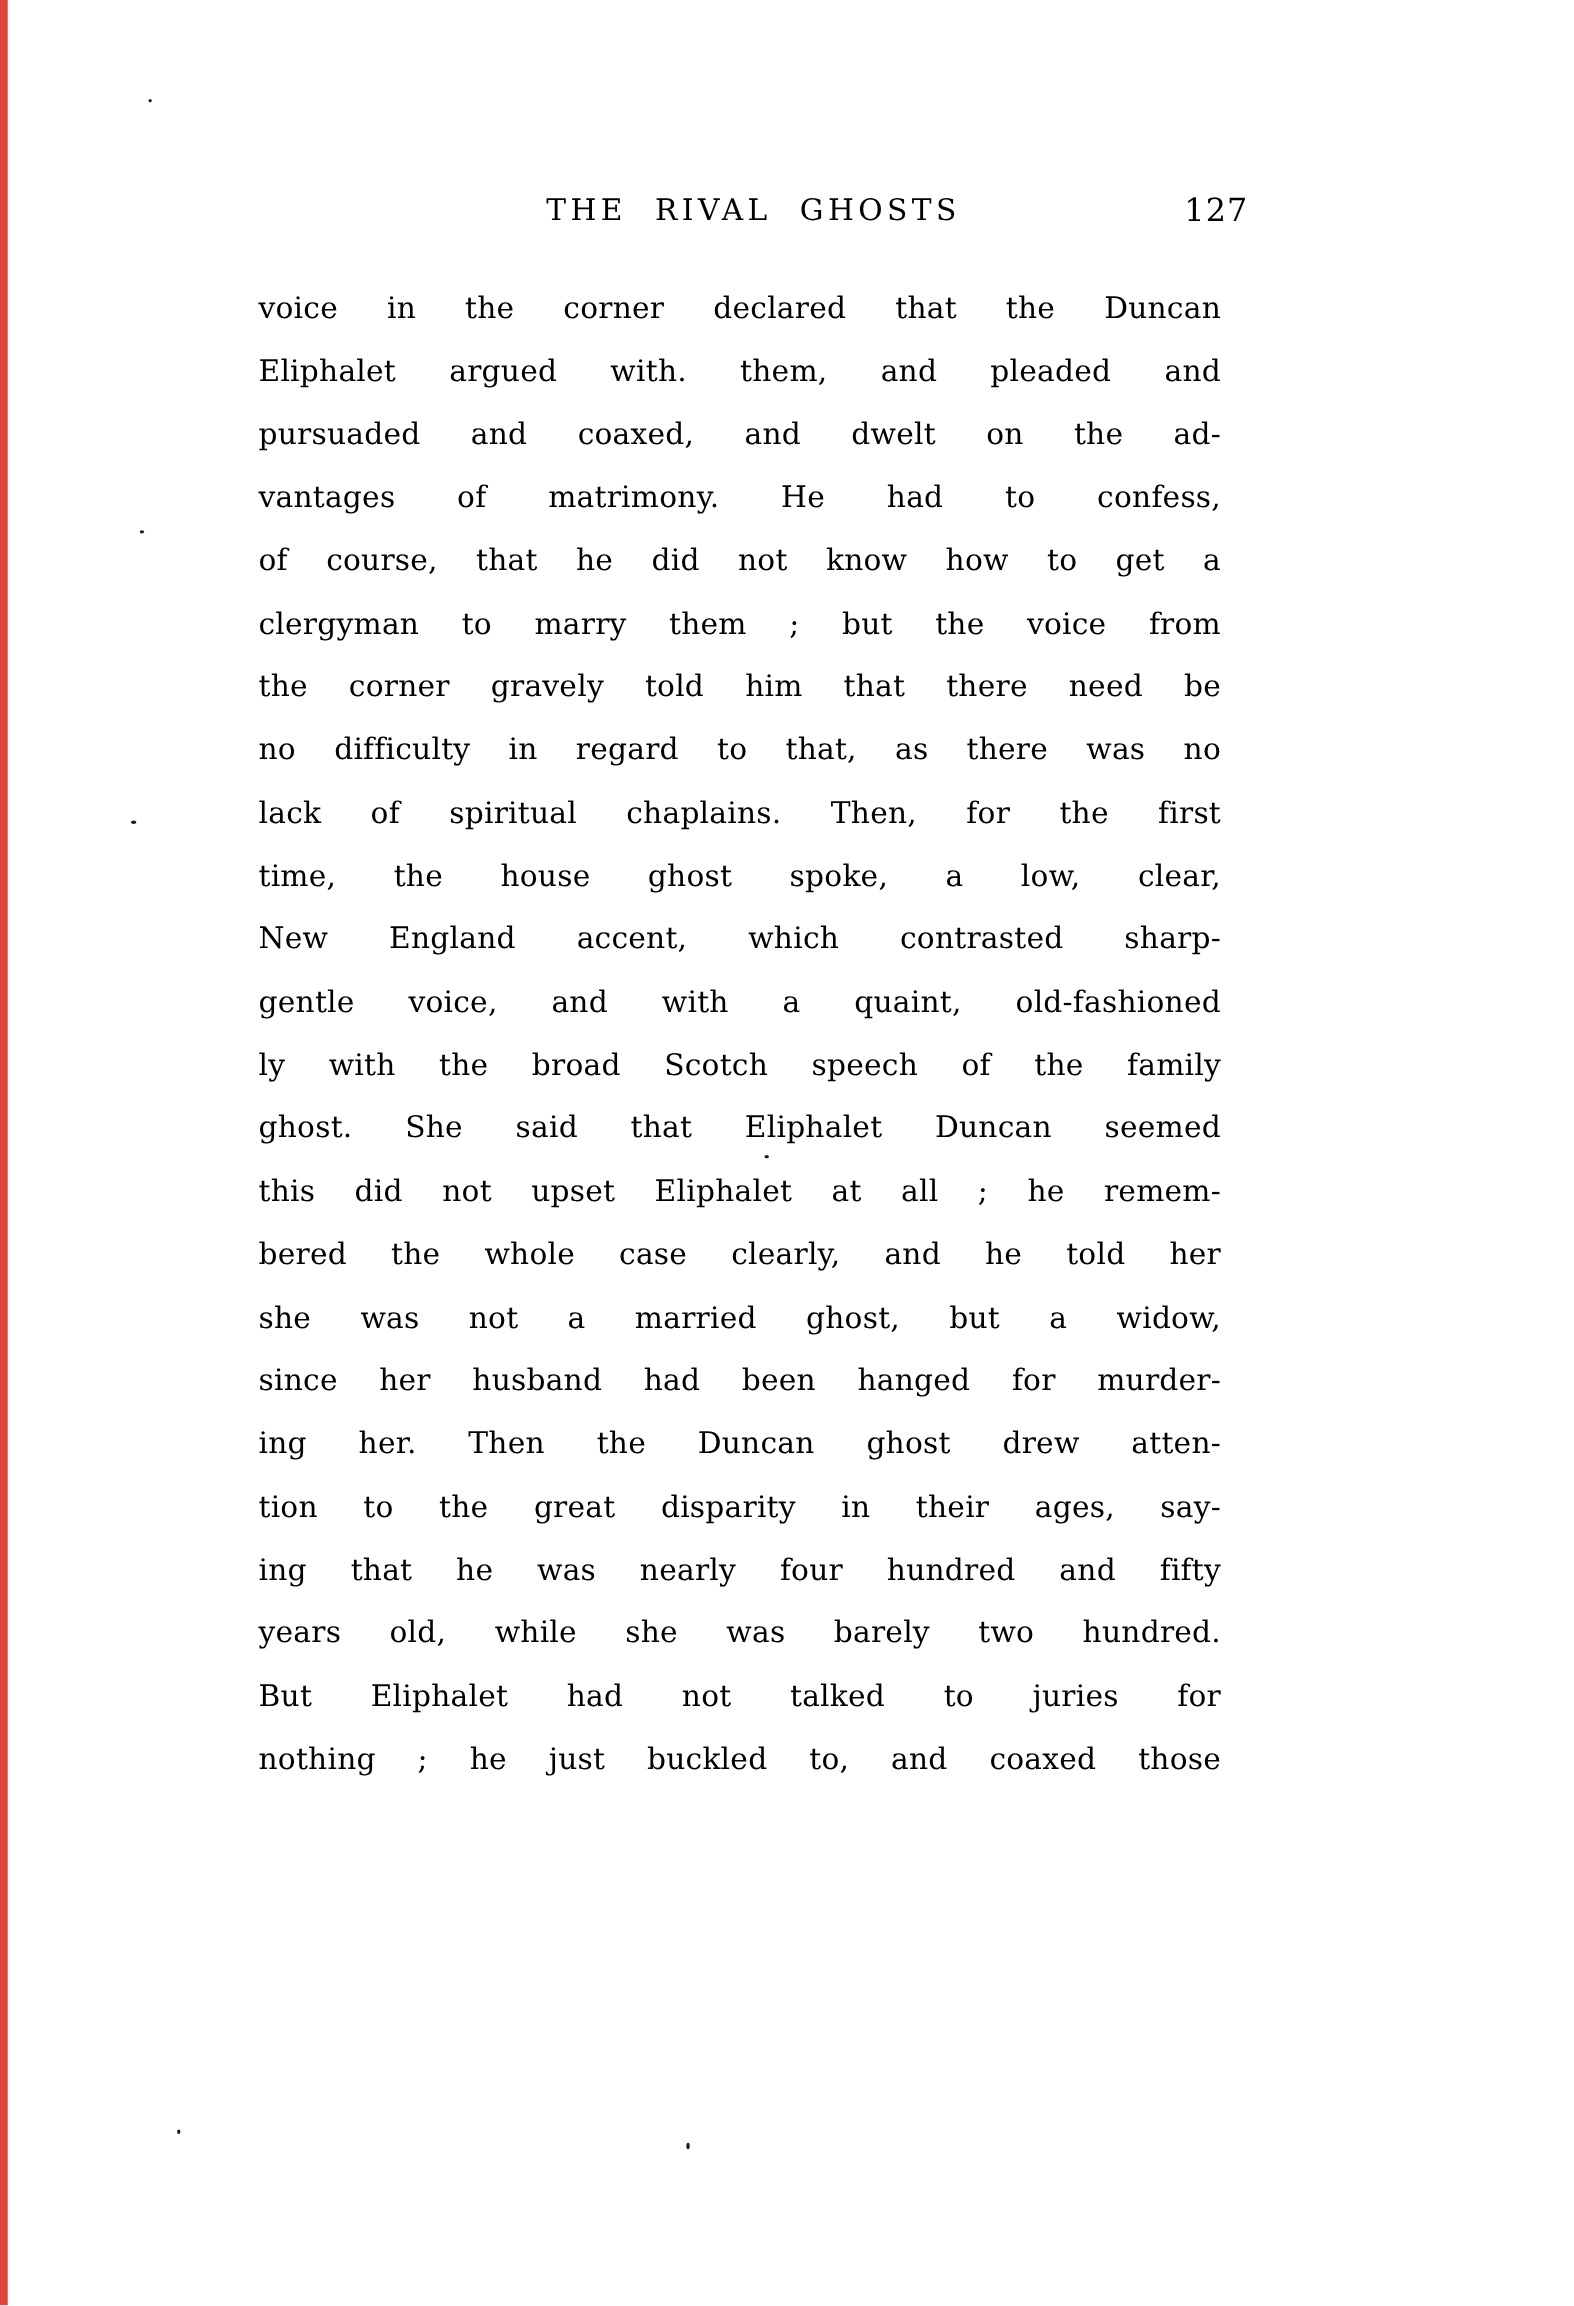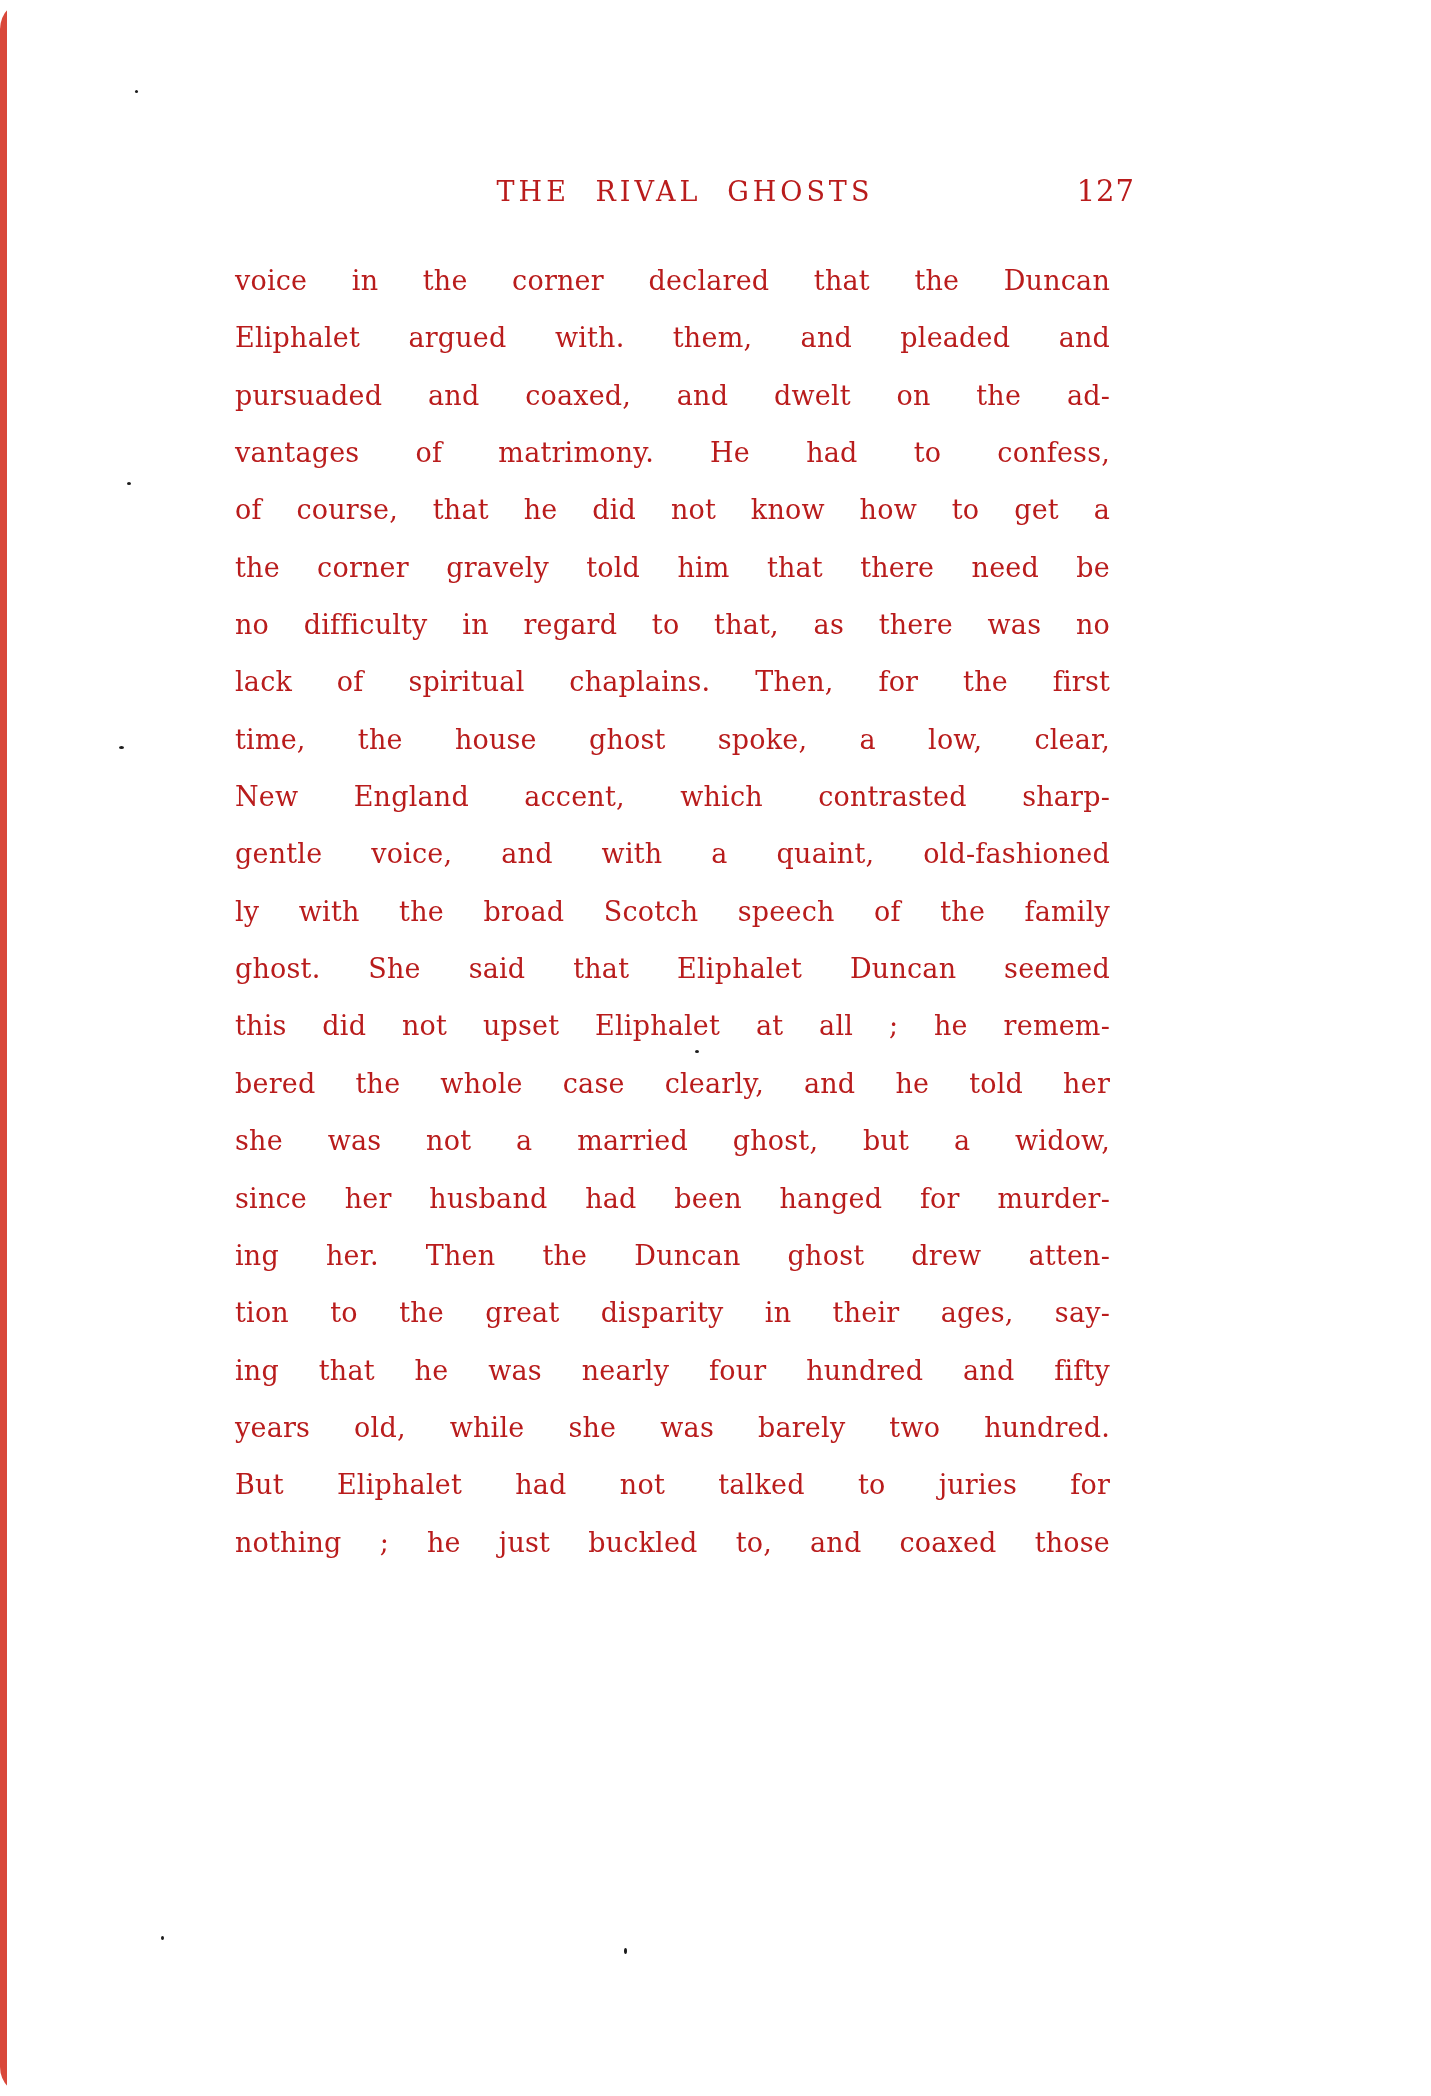--- a/index.html
+++ b/index.html
@@ -65,35 +65,36 @@
   }
   .speck {
     position: absolute;
     background: #1c1c1c;
     border-radius: 50%;
   }
 </style>
 </head>
 <body>
 
-<div class="page" style="color: #b91c1c; background: rgb(255, 255, 255); border-radius: 29px;">
+<div class="page" style="color: #000000; background: rgb(255, 255, 255);">
 
   <div class="edge-stripe" style="background: rgb(217, 72, 58);"></div>
 
   <div class="running-header">
     <div class="header-title">THE RIVAL GHOSTS</div>
     <div class="header-pagenum">127</div>
   </div>
 
   <div class="body-text">
       <div class="text-line">voice in the corner declared that the Duncan</div>
       <div class="text-line">Eliphalet argued with. them, and pleaded and</div>
       <div class="text-line">pursuaded and coaxed, and dwelt on the ad-</div>
       <div class="text-line">vantages of matrimony. He had to confess,</div>
       <div class="text-line">of course, that he did not know how to get a</div>
+      <div class="text-line">clergyman to marry them ; but the voice from</div>
       <div class="text-line">the corner gravely told him that there need be</div>
       <div class="text-line">no difficulty in regard to that, as there was no</div>
       <div class="text-line">lack of spiritual chaplains. Then, for the first</div>
       <div class="text-line">time, the house ghost spoke, a low, clear,</div>
       <div class="text-line">New England accent, which contrasted sharp-</div>
       <div class="text-line">gentle voice, and with a quaint, old-fashioned</div>
       <div class="text-line">ly with the broad Scotch speech of the family</div>
       <div class="text-line">ghost. She said that Eliphalet Duncan seemed</div>
       <div class="text-line">this did not upset Eliphalet at all ; he remem-</div>
       <div class="text-line">bered the whole case clearly, and he told her</div>

